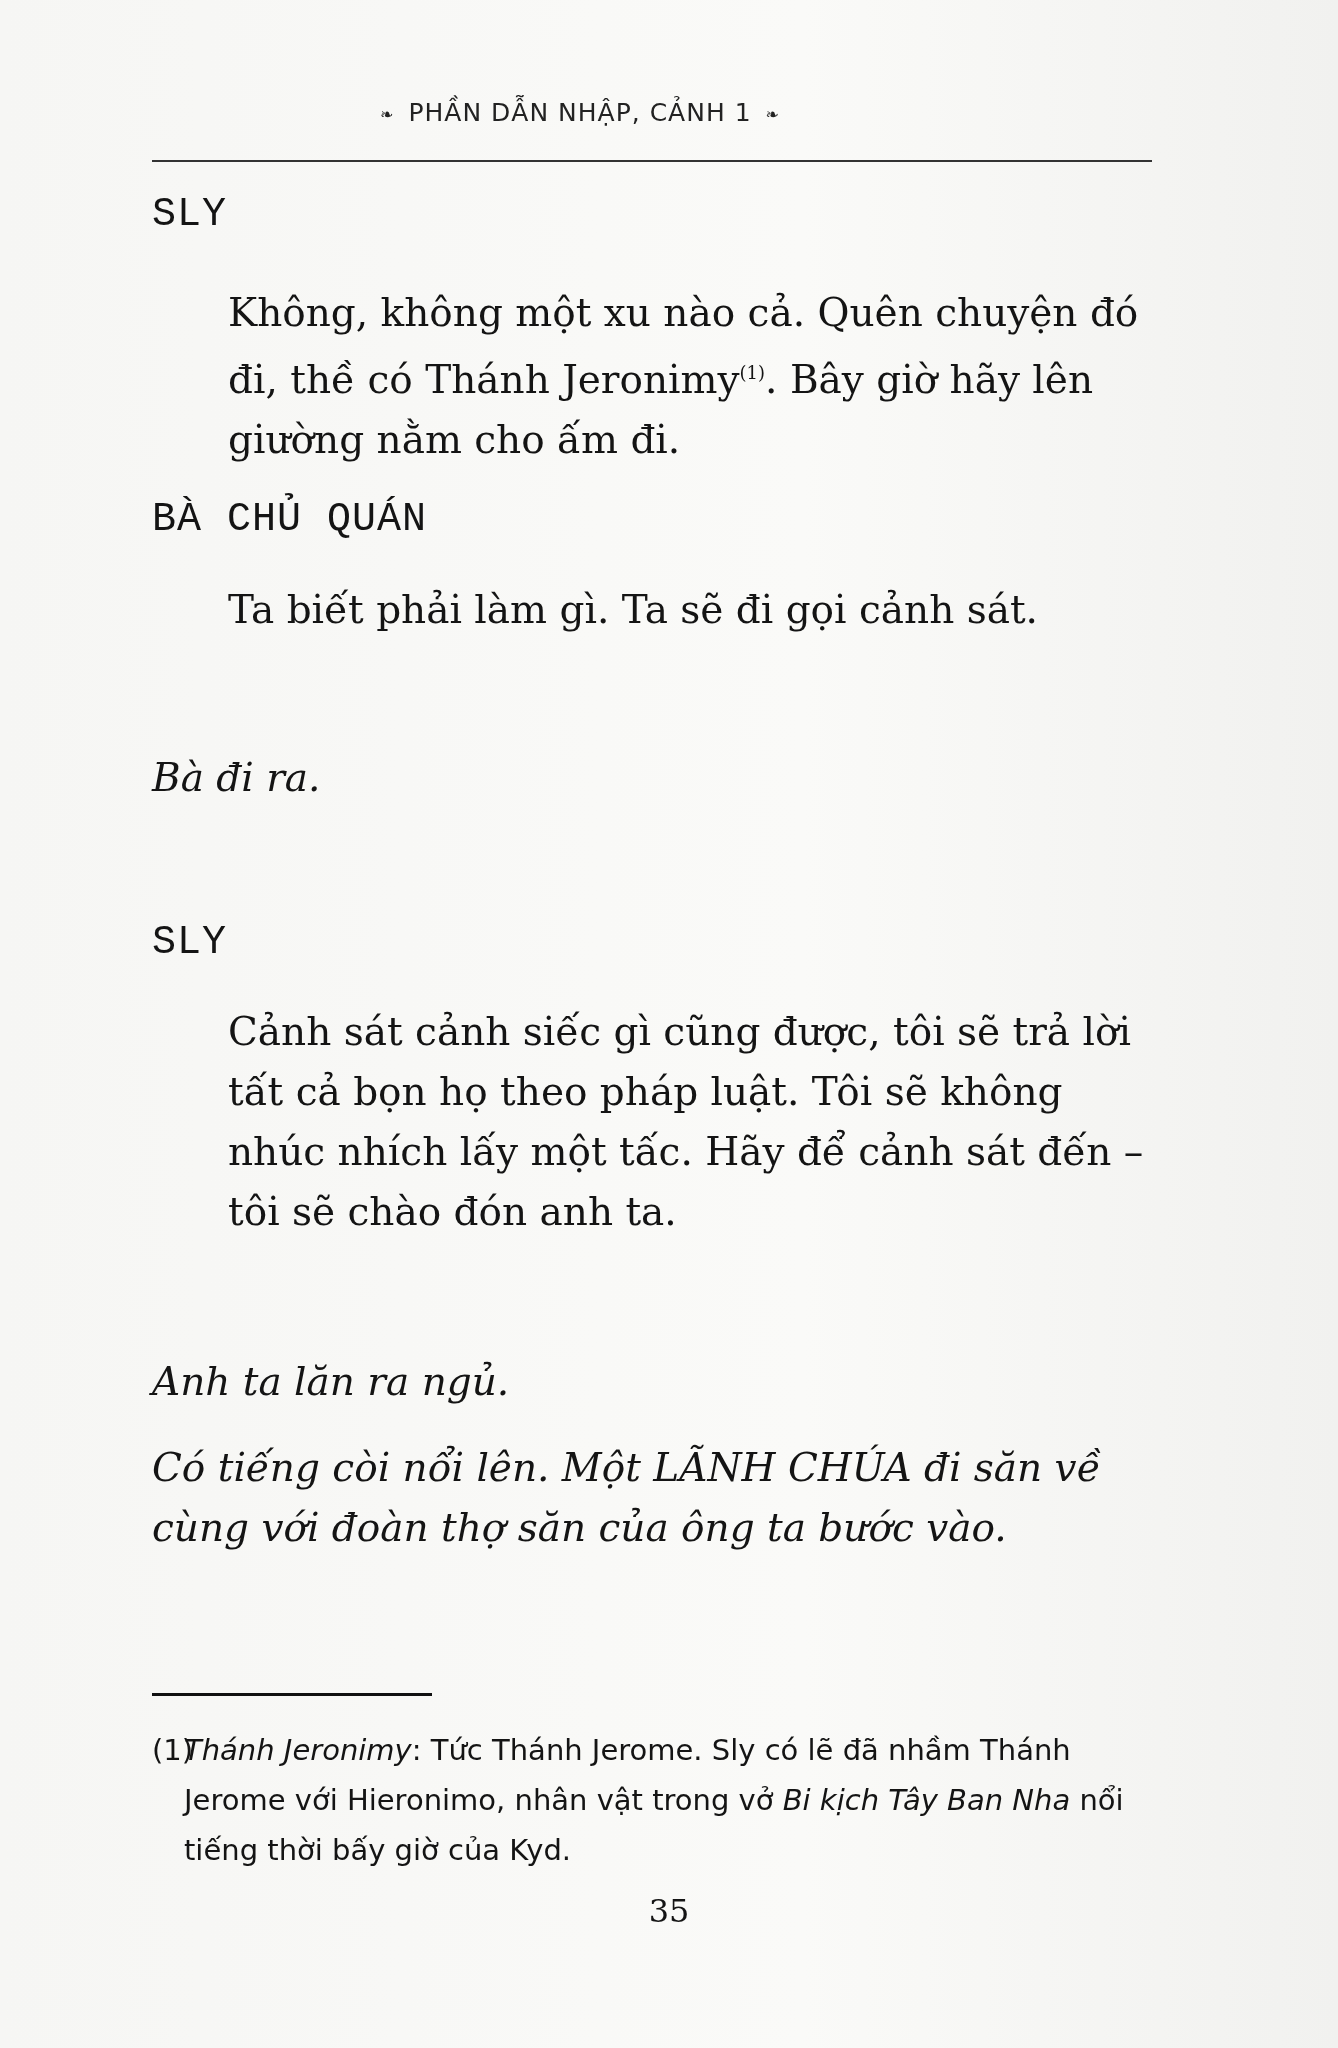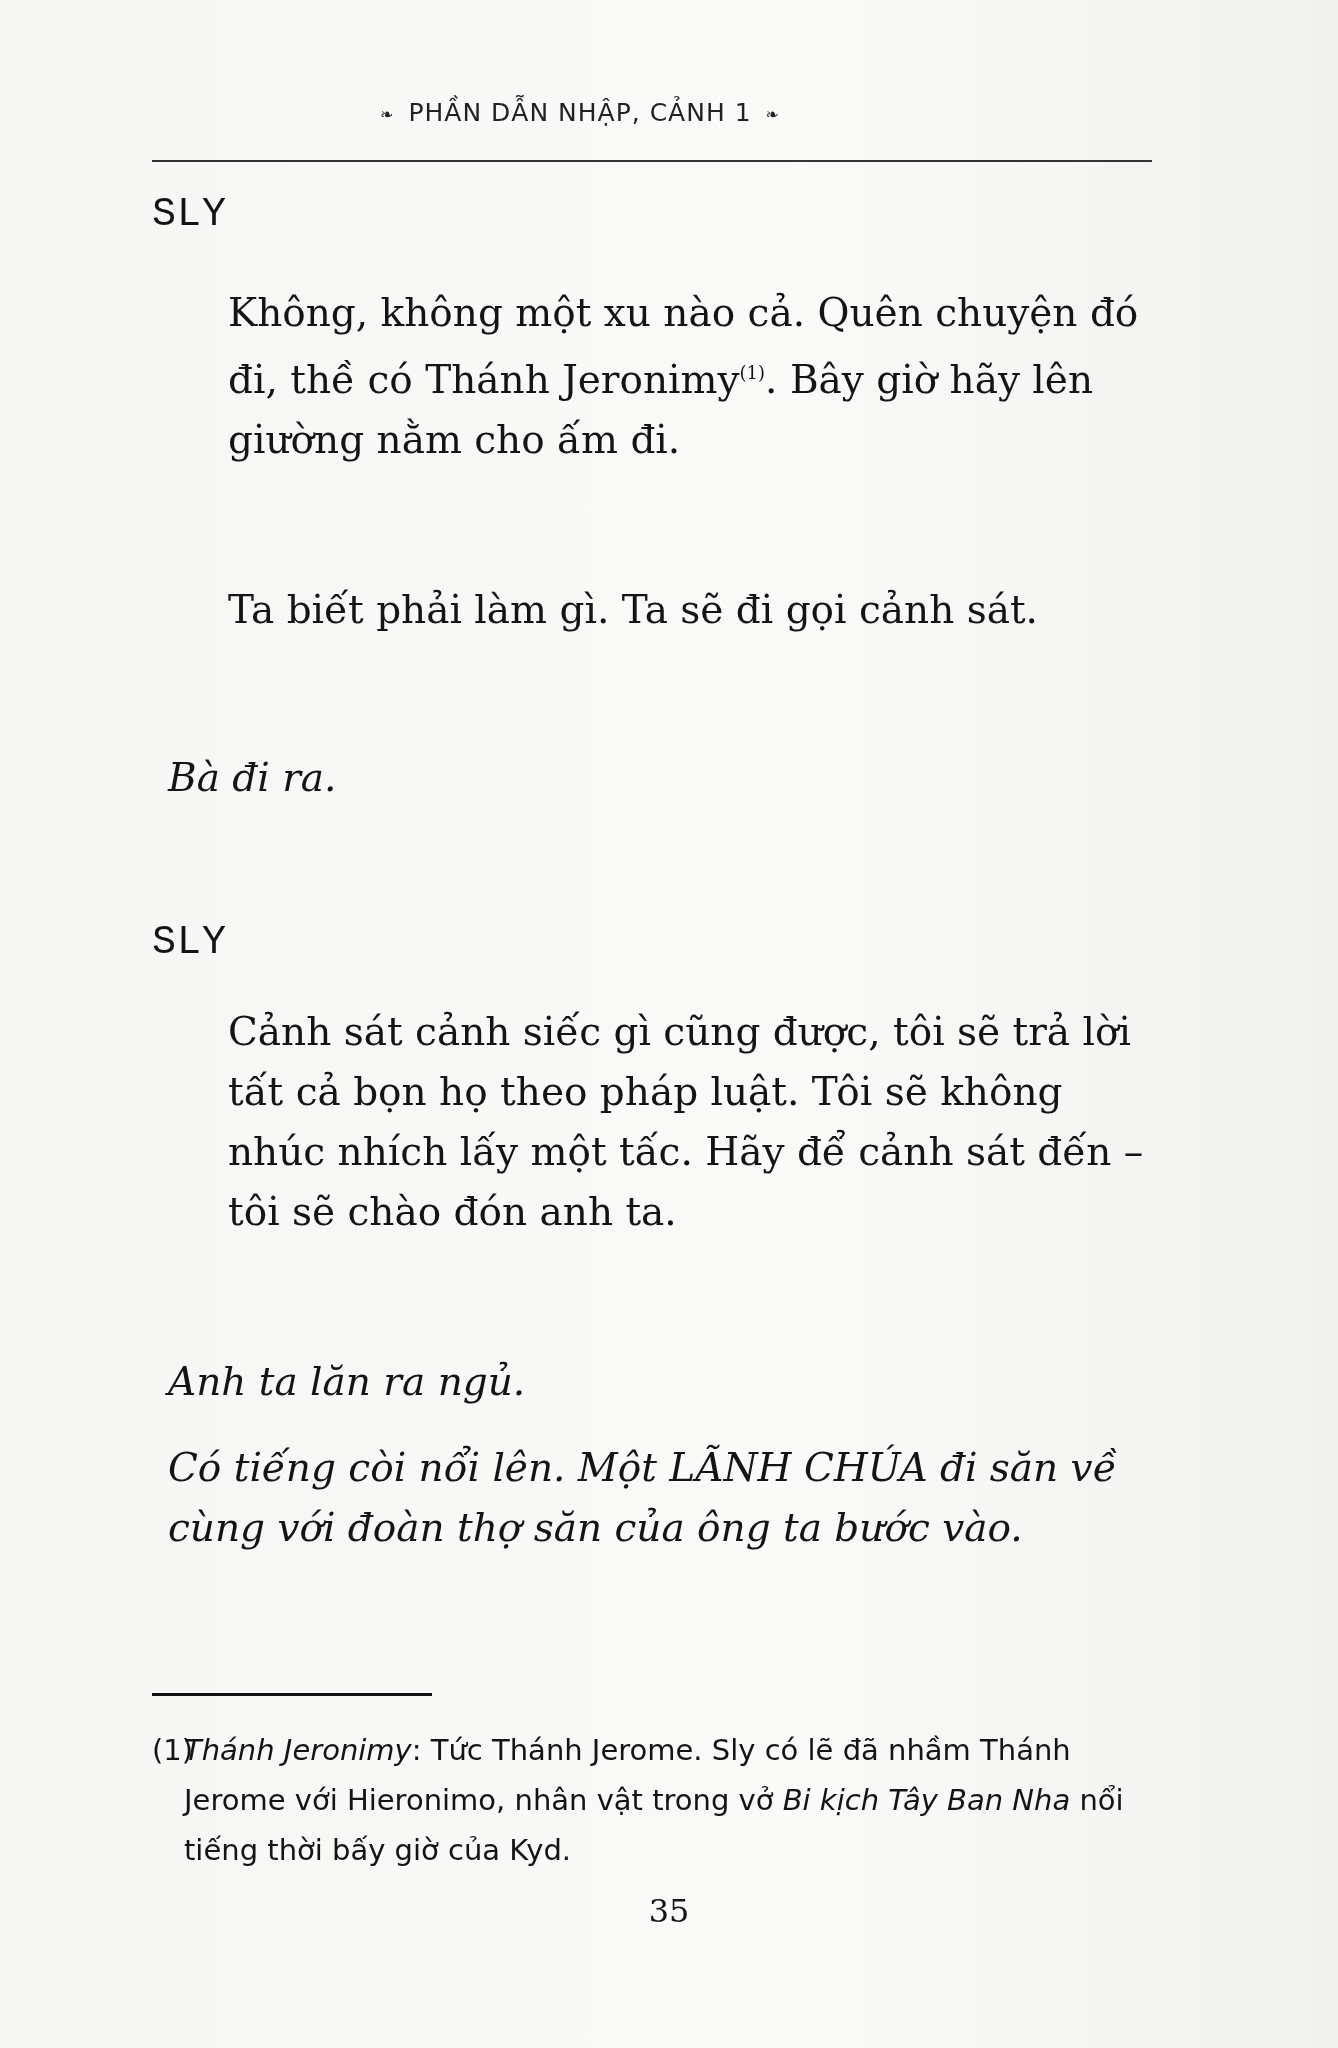--- a/index.html
+++ b/index.html
@@ -3,21 +3,21 @@
 <meta charset="utf-8">
 <style>
   html, body { margin:0; padding:0; }
   body { width:1338px; height:2048px; background:#f7f7f5; position:relative; overflow:hidden; font-family:"DejaVu Serif", serif; color:#141414; }
   .page { position:absolute; left:0; top:0; width:1338px; height:2048px; background:linear-gradient(90deg,#f6f6f4 0%,#fafaf8 60%,#f1f1ef 100%); }
   .running-head { position:absolute; top:98px; left:0; width:1160px; text-align:center; font-family:"DejaVu Sans", sans-serif; font-size:25px; letter-spacing:1px; color:#222; }
   .running-head .orn { font-size:16px; vertical-align:middle; margin:0 14px; }
   .head-rule { position:absolute; top:160px; left:152px; width:1000px; height:2px; background:#333; }
   .speaker { position:absolute; left:152px; font-size:40px; letter-spacing:1px;font-family:Liberation Mono, monospace; }
   .speech { position:absolute; left:228px; width:930px; font-size:39px; line-height:60px; }
-  .stage { position:absolute; left:168px; width:1010px; font-size:39px; line-height:60px; font-style:italic; }
+  .stage { position:absolute; left:152px; width:1010px; font-size:39px; line-height:60px; font-style:italic; }
   .fn-rule { position:absolute; top:1693px; left:152px; width:280px; height:3px; background:#111; }
   .footnote { position:absolute; top:1725px; left:152px; width:1000px; font-family:"DejaVu Sans", sans-serif; font-size:29px; line-height:50px; }
   .footnote .num { position:absolute; left:0; top:0; }
   .footnote .body { margin-left:32px; display:block; }
   .footnote em { font-style:italic; }
   .page-num { position:absolute; top:1892px; left:0; width:1338px; text-align:center; font-size:32px; }
   sup { font-size:18px; }
 </style>
 </head>
 <body>
@@ -25,20 +25,21 @@
 <div class="page">
 
   <div class="running-head">
     <span class="orn">❧</span><span>PHẦN DẪN NHẬP, CẢNH 1</span><span class="orn">❧</span>
   </div>
   <div class="head-rule"></div>
 
   <div class="speaker" style="top:192px">SLY</div>
   <div class="speech" style="top:283px"><span>Không, không một xu nào cả. Quên chuyện đó đi, thề có Thánh Jeronimy</span><sup>(1)</sup><span>. Bây giờ hãy lên giường nằm cho ấm đi.</span></div>
 
+  <div class="speaker" style="top:497px">BÀ CHỦ QUÁN</div>
   <div class="speech" style="top:580px">Ta biết phải làm gì. Ta sẽ đi gọi cảnh sát.</div>
 
   <div class="stage" style="top:748px">Bà đi ra.</div>
 
   <div class="speaker" style="top:920px">SLY</div>
   <div class="speech" style="top:1002px">Cảnh sát cảnh siếc gì cũng được, tôi sẽ trả lời tất cả bọn họ theo pháp luật. Tôi sẽ không nhúc nhích lấy một tấc. Hãy để cảnh sát đến – tôi sẽ chào đón anh ta.</div>
 
   <div class="stage" style="top:1438px"><span>Có tiếng còi nổi lên. Một </span><span>LÃNH CHÚA</span><span> đi săn về cùng với đoàn thợ săn của ông ta bước vào.</span></div>
   <div class="stage" style="top:1352px">Anh ta lăn ra ngủ.</div>
 

